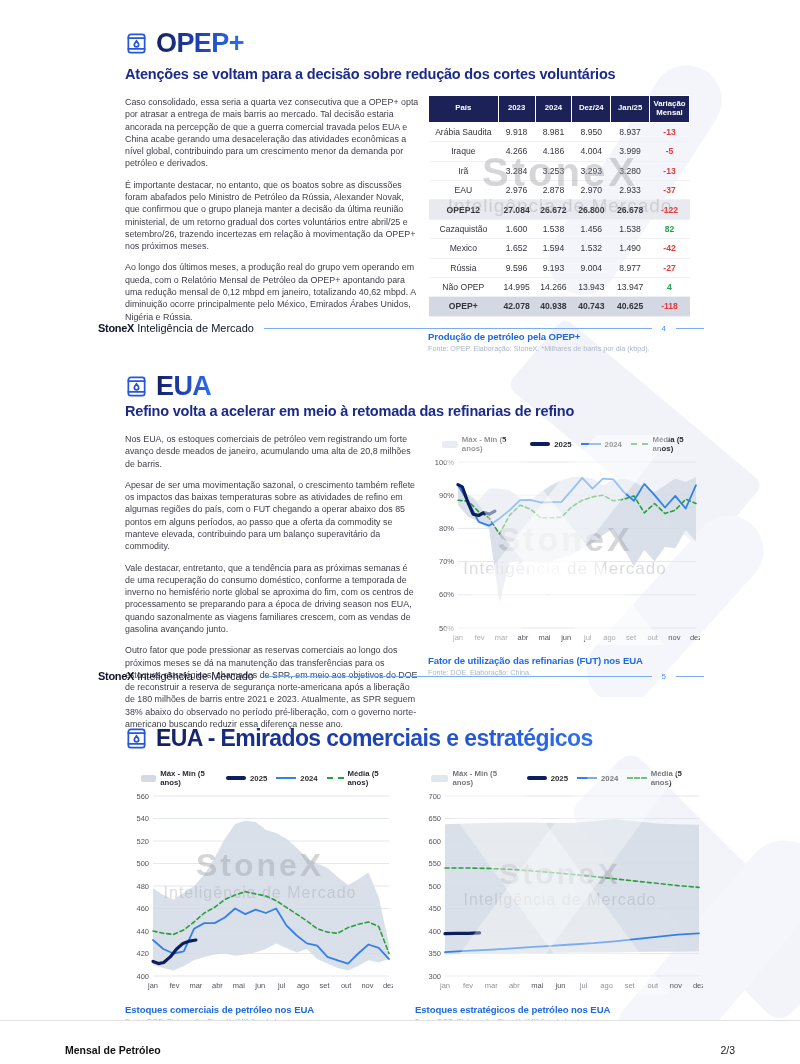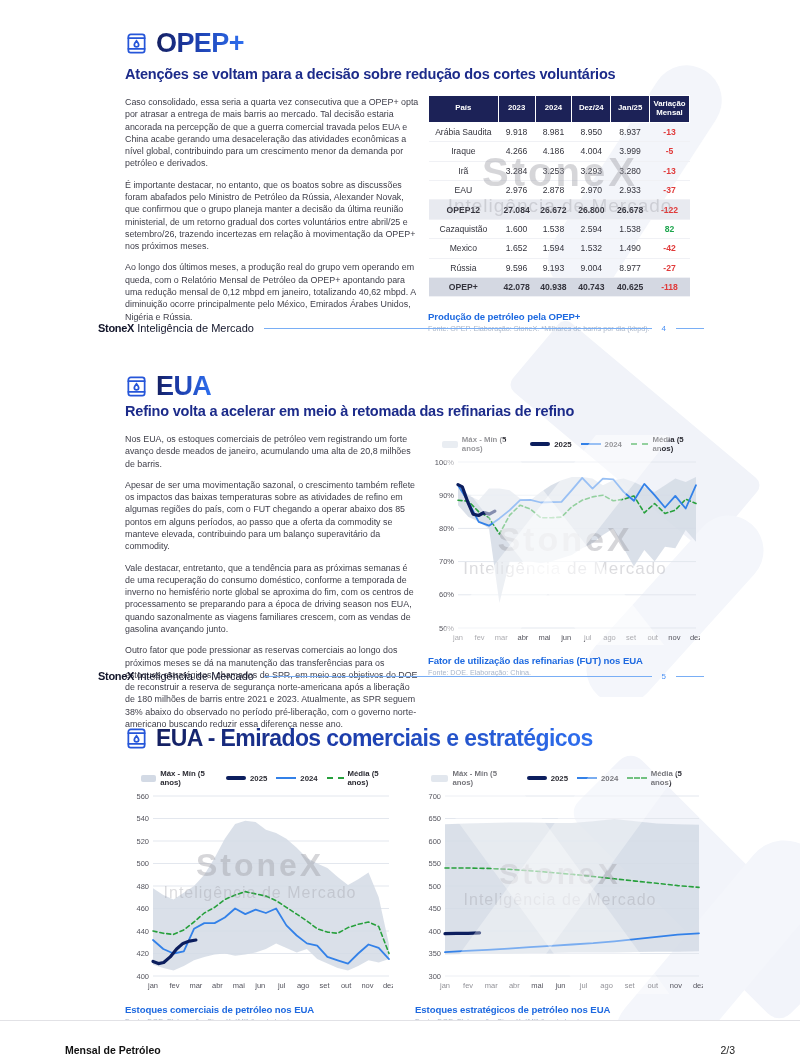--- a/index.html
+++ b/index.html
@@ -153,39 +153,47 @@
               <td>27.084</td>
               <td>26.672</td>
               <td>26.800</td>
               <td>26.678</td>
               <td class="c-var neg">-122</td>
             </tr>
             <tr class="t-normal">
               <td class="c-pais">Cazaquistão</td>
               <td>1.600</td>
               <td>1.538</td>
-              <td>2.594</td>
+              <td>1.456</td>
               <td>1.538</td>
               <td class="c-var pos">82</td>
             </tr>
             <tr class="t-normal">
               <td class="c-pais">Mexico</td>
               <td>1.652</td>
               <td>1.594</td>
               <td>1.532</td>
               <td>1.490</td>
               <td class="c-var neg">-42</td>
             </tr>
             <tr class="t-normal">
               <td class="c-pais">Rússia</td>
               <td>9.596</td>
               <td>9.193</td>
               <td>9.004</td>
               <td>8.977</td>
               <td class="c-var neg">-27</td>
+            </tr>
+            <tr class="t-normal">
+              <td class="c-pais">Não OPEP</td>
+              <td>14.995</td>
+              <td>14.266</td>
+              <td>13.943</td>
+              <td>13.947</td>
+              <td class="c-var pos">4</td>
             </tr>
             <tr class="t-total">
               <td class="c-pais">OPEP+</td>
               <td>42.078</td>
               <td>40.938</td>
               <td>40.743</td>
               <td>40.625</td>
               <td class="c-var neg">-118</td>
             </tr>
           </tbody>

